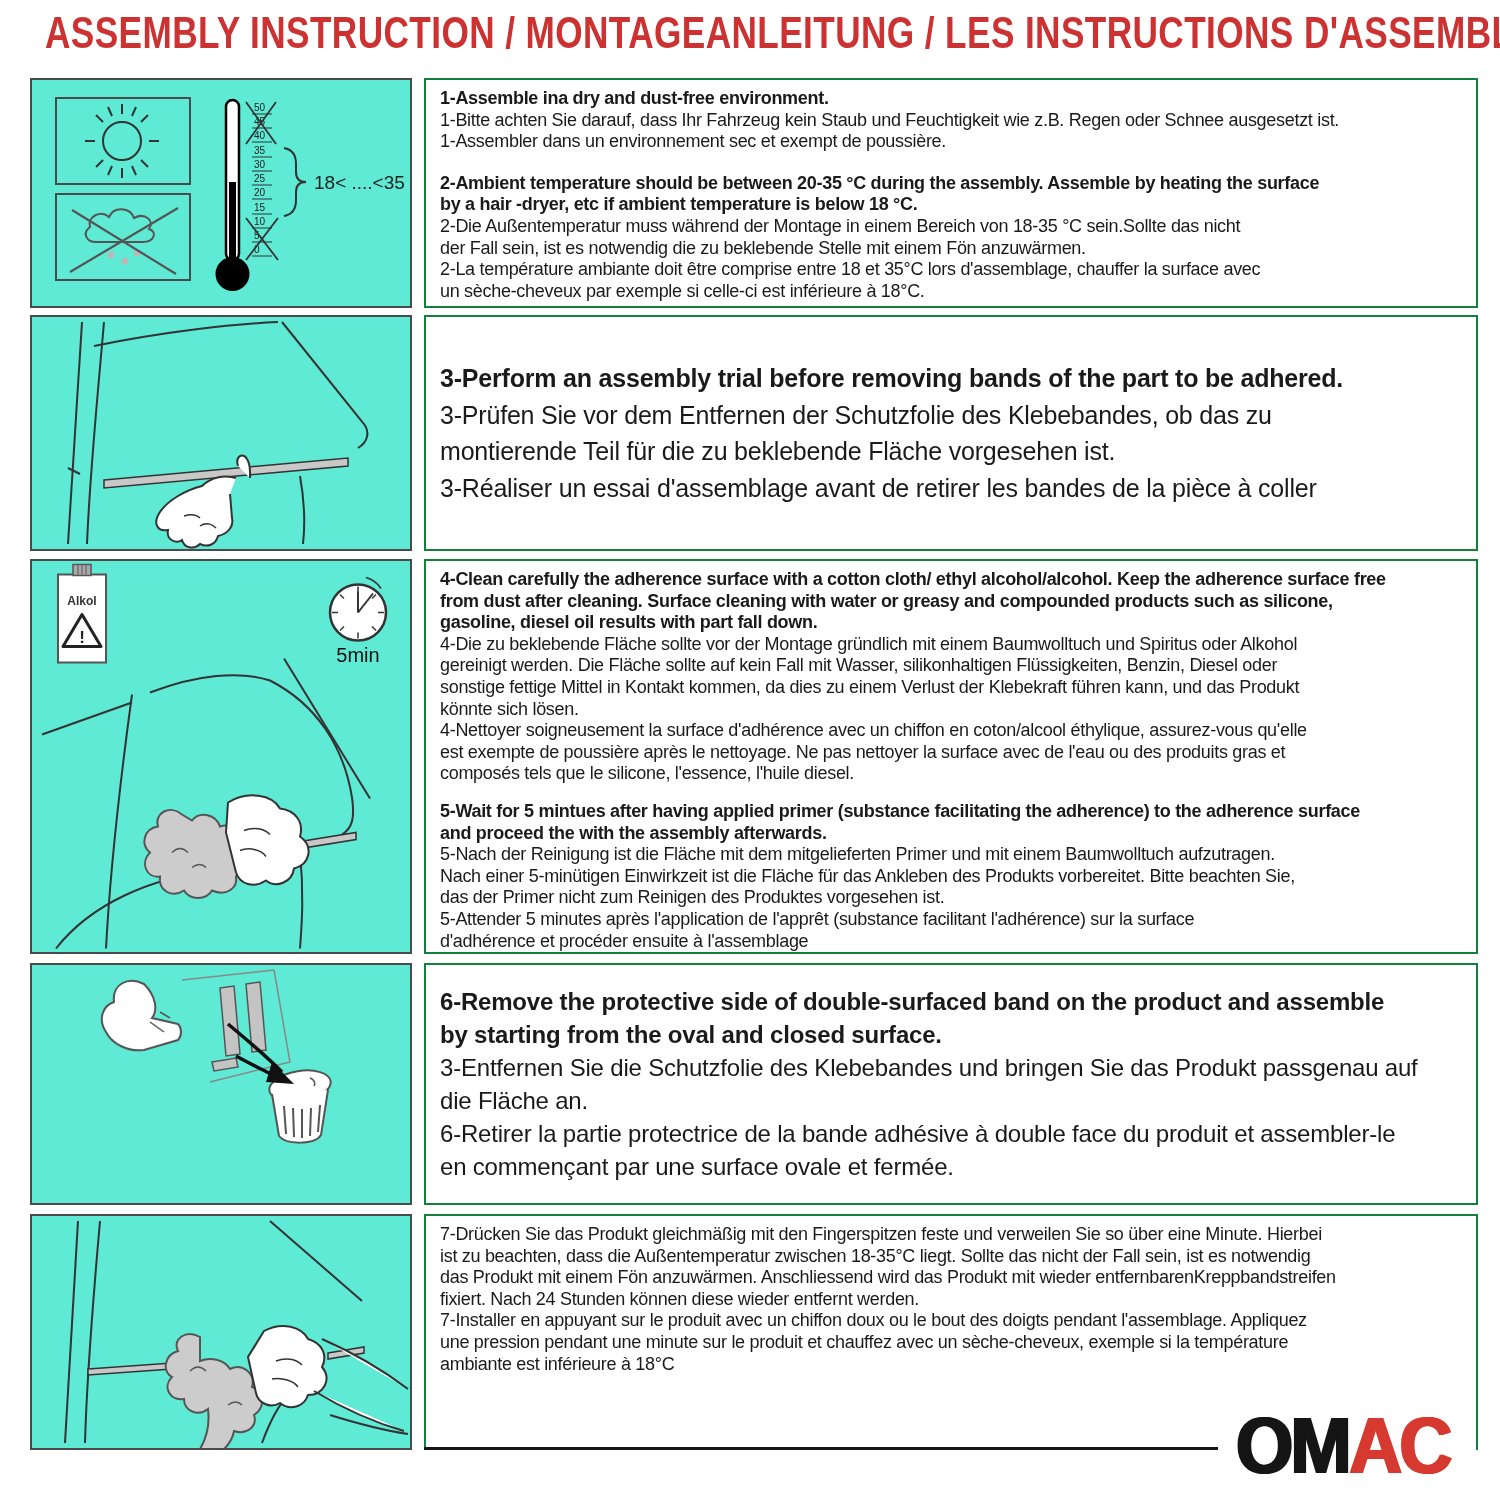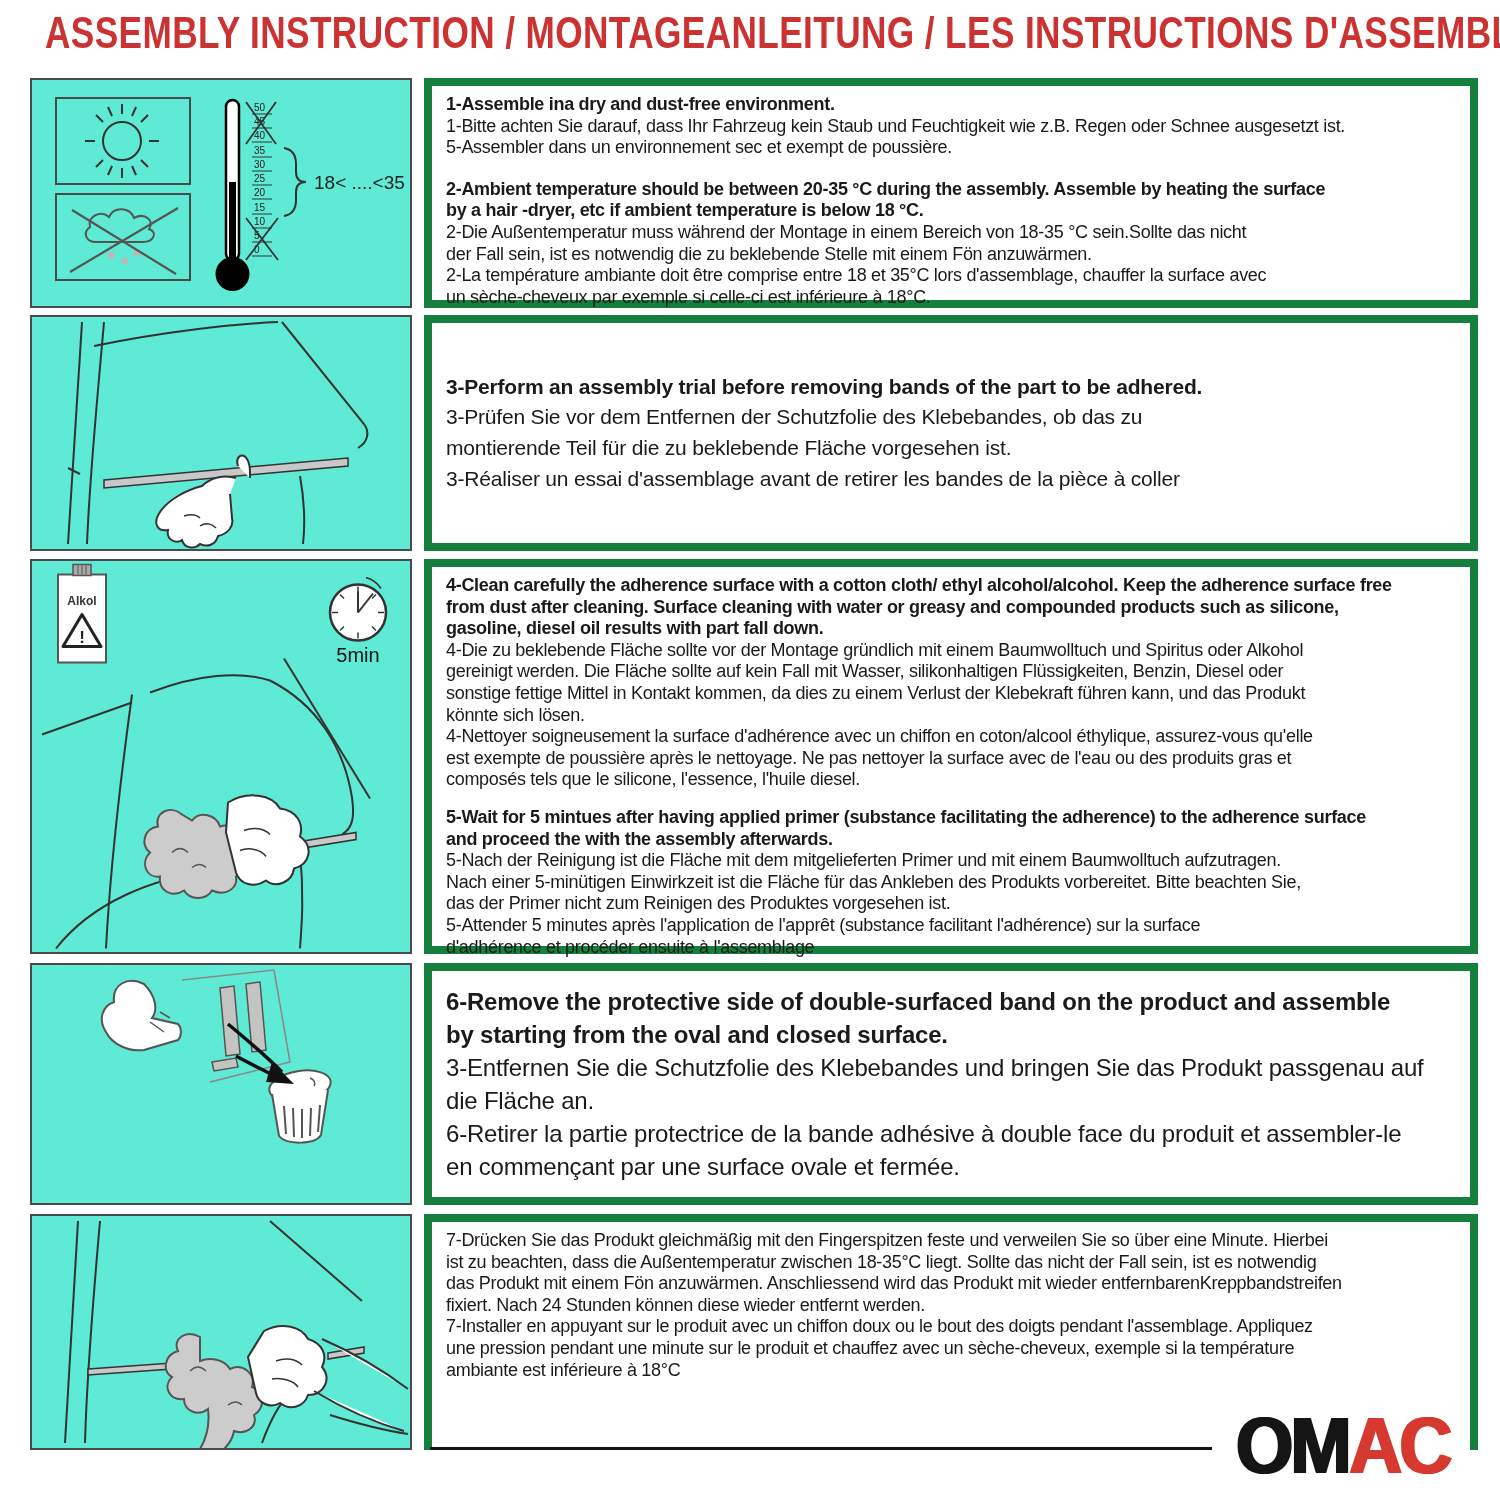--- a/index.html
+++ b/index.html
@@ -3,26 +3,26 @@
 <meta charset="utf-8">
 <style>
   html,body{margin:0;padding:0;background:#fff;}
   .page{position:relative;width:1500px;height:1500px;background:#fff;overflow:hidden;
         font-family:"Liberation Sans",sans-serif;color:#1a1a1a;}
   .title{position:absolute;left:45px;top:8px;font-size:44px;font-weight:bold;white-space:nowrap;
          transform:scaleX(.80);transform-origin:0 50%;letter-spacing:.5px;}
   .row{position:absolute;left:0;width:1500px;}
   .figbox{position:absolute;left:30px;width:378px;top:0;bottom:0;border:2px solid #4a4a4a;background:#5eead4;}
   .figbox svg{width:100%;height:100%;display:block;}
-  .textbox{position:absolute;left:424px;right:22px;top:0;bottom:0;border:8px solid #15803d;
+  .textbox{position:absolute;left:424px;right:22px;top:0;bottom:0;border:2px solid #15803d;
            padding:8px 14px;box-sizing:border-box;background:#fff;}
   .textbox p{margin:0;white-space:pre-line;}
   .b{font-weight:bold;}
   .small{font-size:18px;line-height:1.2;letter-spacing:-.3px;}
-  .big{font-size:21px;line-height:1.46;letter-spacing:-.2px;}
+  .big{font-size:25px;line-height:1.46;letter-spacing:-.2px;}
   .big4{font-size:24px;line-height:1.38;letter-spacing:-.2px;}
   .gap1{margin-top:20px !important;}
   .gap3{margin-top:16px !important;}
   .vcenter{display:flex;flex-direction:column;justify-content:center;}
   .row1{top:78px;height:230px;}
   .row2{top:315px;height:236px;}
   .row3{top:559px;height:395px;}
   .row4{top:963px;height:242px;}
   .row5{top:1214px;height:236px;}
   .row5 .textbox{border-bottom:none;}
@@ -105,21 +105,21 @@
               <line x1="246" y1="138" x2="214" y2="180"></line>
           </g>
         </g>
         <path d="M252,68 q12,2 12,16 l0,8 q0,10 10,10 q-10,0 -10,10 l0,8 q0,14 -12,16" fill="none" stroke="#333" stroke-width="2"></path>
         <text x="282" y="109" font-size="19" fill="#222">18&lt; ....&lt;35 C</text>
       </svg>
     </div>
     <div class="textbox small">
       <p class="b">1-Assemble ina dry and dust-free environment.</p>
       <p>1-Bitte achten Sie darauf, dass Ihr Fahrzeug kein Staub und Feuchtigkeit wie z.B. Regen oder Schnee ausgesetzt ist.
-5-Assembler dans un environnement sec et exempt de poussière.</p>
+1-Assembler dans un environnement sec et exempt de poussière.</p>
       <p class="b gap1">2-Ambient temperature should be between 20-35 °C  during the assembly. Assemble by heating the surface
 by a hair -dryer, etc if ambient temperature is below 18 °C.</p>
       <p>2-Die Außentemperatur muss während der Montage in einem Bereich von 18-35 °C  sein.Sollte das nicht
 der Fall sein, ist es notwendig die zu beklebende Stelle mit einem Fön anzuwärmen.
 2-La température ambiante doit être comprise entre 18 et 35°C lors d'assemblage, chauffer la surface avec
 un sèche-cheveux par exemple si celle-ci est inférieure à 18°C.</p>
     </div>
   </section>
 
   <section class="row row2">

